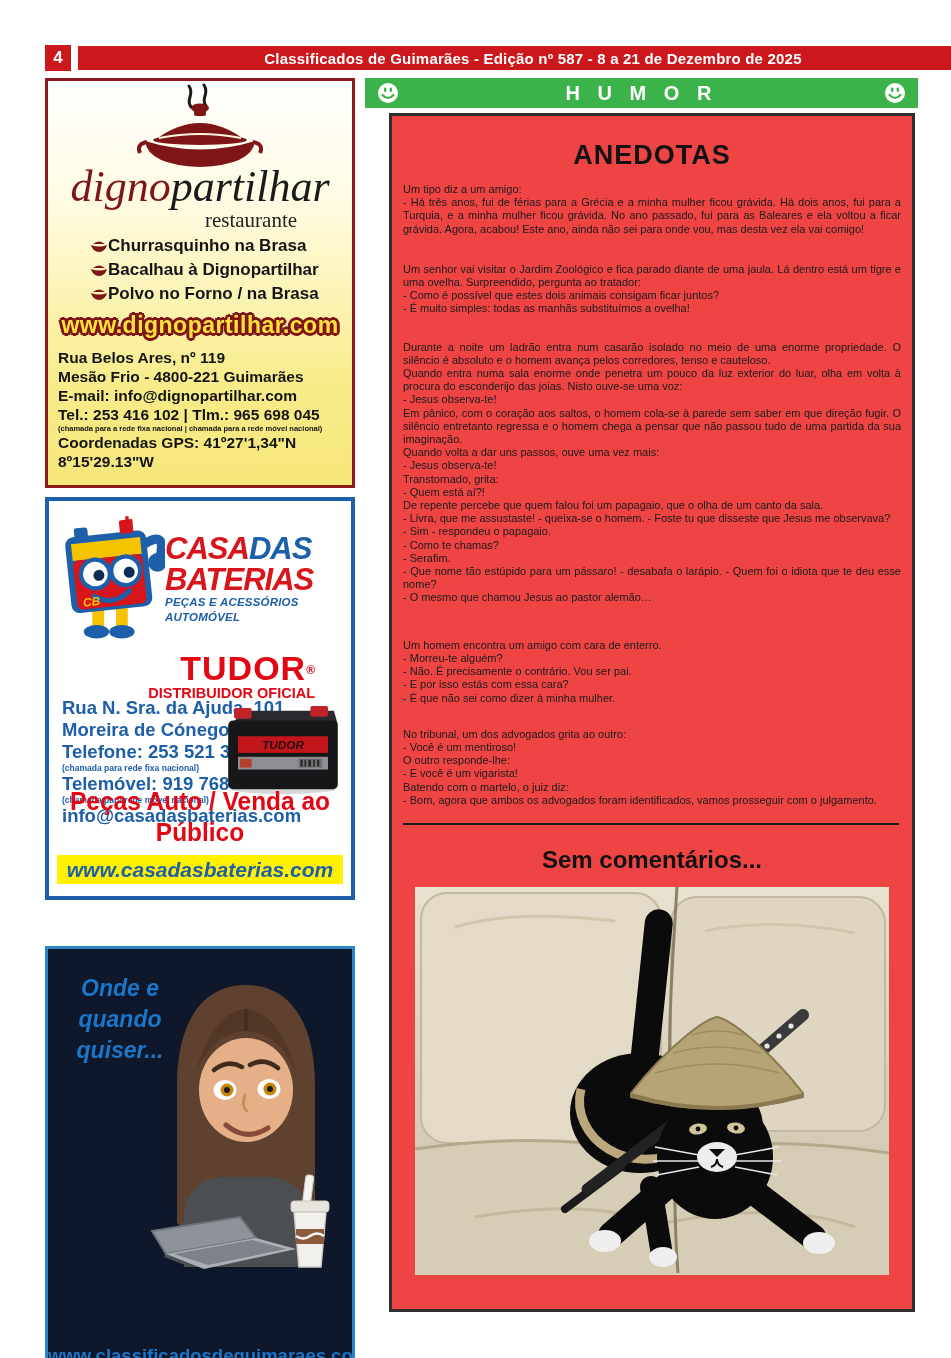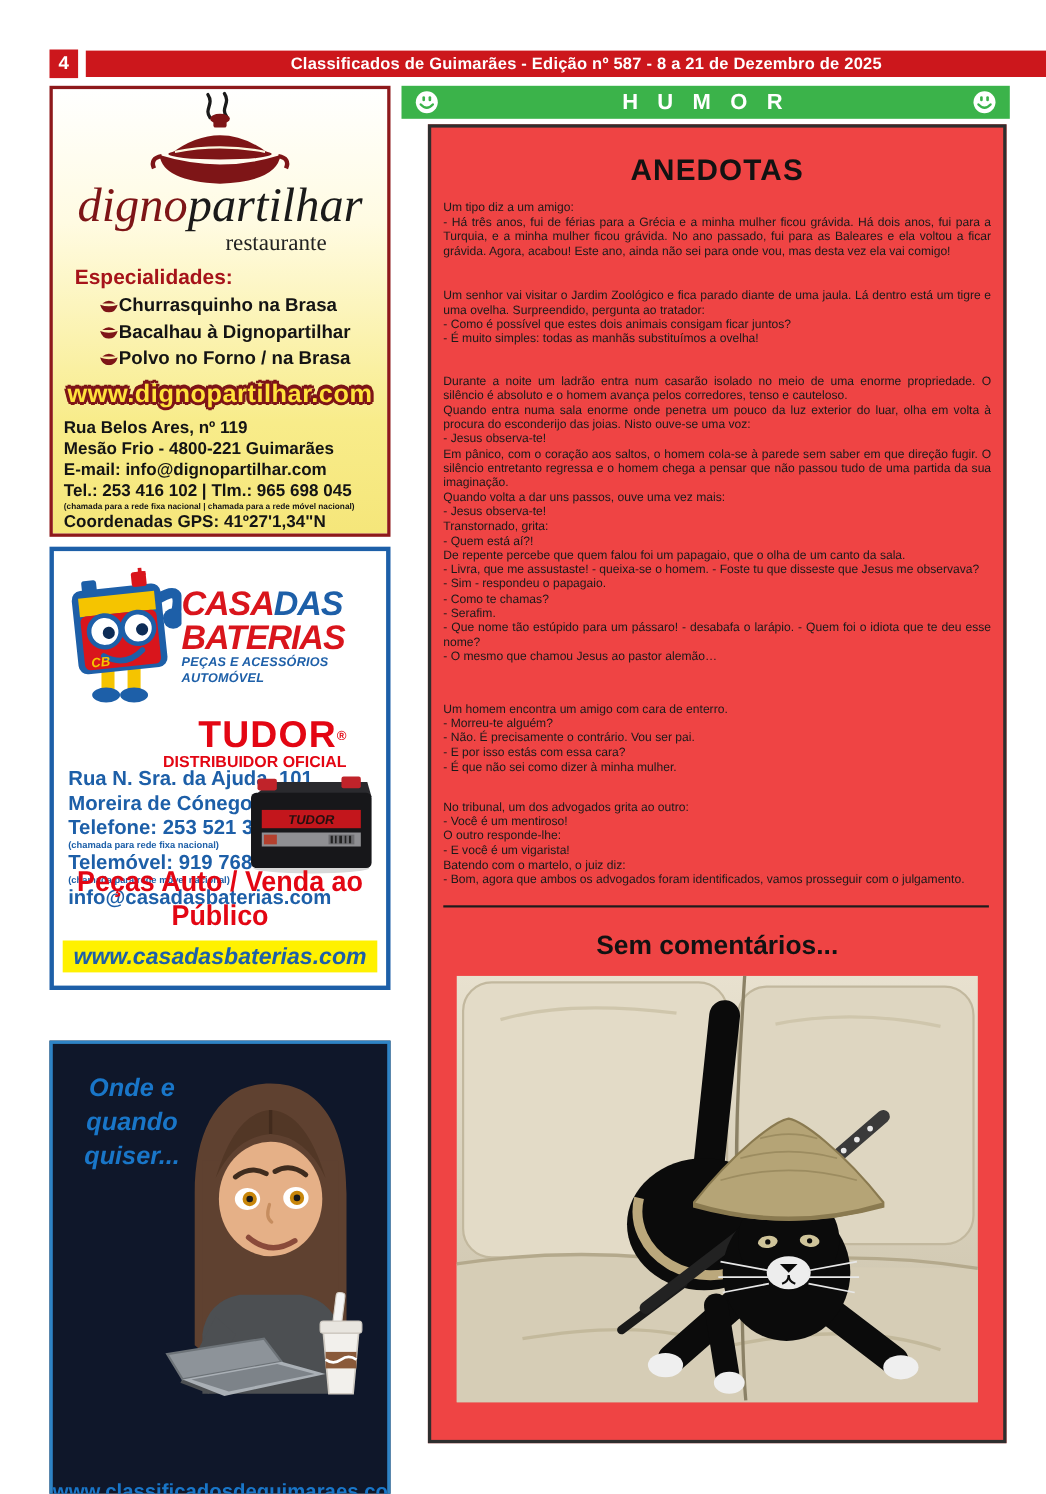--- a/index.html
+++ b/index.html
@@ -114,21 +114,20 @@
     <ellipse cx="75" cy="57" rx="47" ry="5" fill="#7e1517"></ellipse>
     <path d="M34,55 Q75,47 116,55" stroke="#fdf7e0" stroke-width="2" fill="none"></path>
     <path d="M20,58 Q75,75 130,58 Q127,82 75,84 Q23,82 20,58 Z" fill="#7e1517"></path>
     <path d="M22,59 q-11,2 -7,11" stroke="#7e1517" stroke-width="4" fill="none"></path>
     <path d="M128,59 q11,2 7,11" stroke="#7e1517" stroke-width="4" fill="none"></path>
   </svg>
   <div class="d-logo">
     <span class="dr">digno</span><span class="bk">partilhar</span>
   </div>
   <div class="d-rest">restaurante</div>
-  <div class="d-spec-title">Especialidades:</div>
   <div class="d-item">
     <svg width="18" height="13" viewBox="0 0 18 13">
         <path d="M3,5 Q9,0 15,5 Z" fill="#7e1517"></path>
         <path d="M1,6 Q9,9 17,6 Q15,13 9,13 Q3,13 1,6 Z" fill="#7e1517"></path>
       </svg>
     <span>Churrasquinho na Brasa</span>
   </div>
   <div class="d-item">
     <svg width="18" height="13" viewBox="0 0 18 13">
         <path d="M3,5 Q9,0 15,5 Z" fill="#7e1517"></path>

